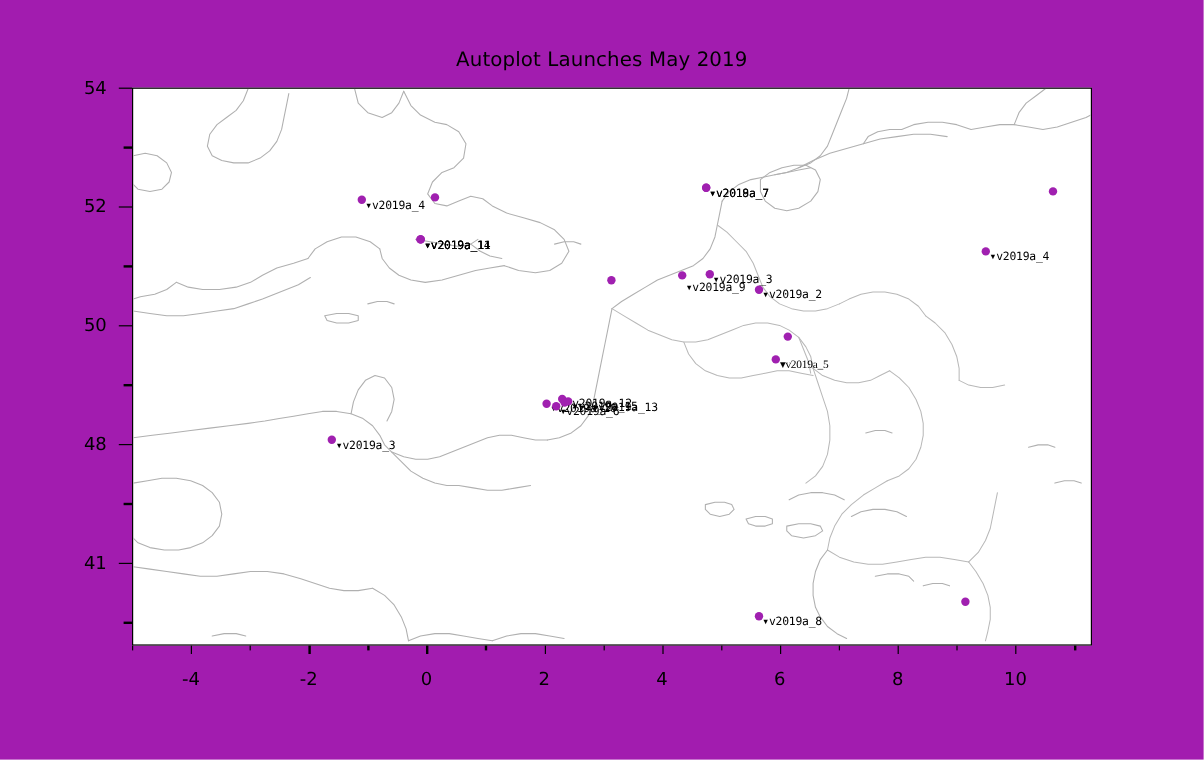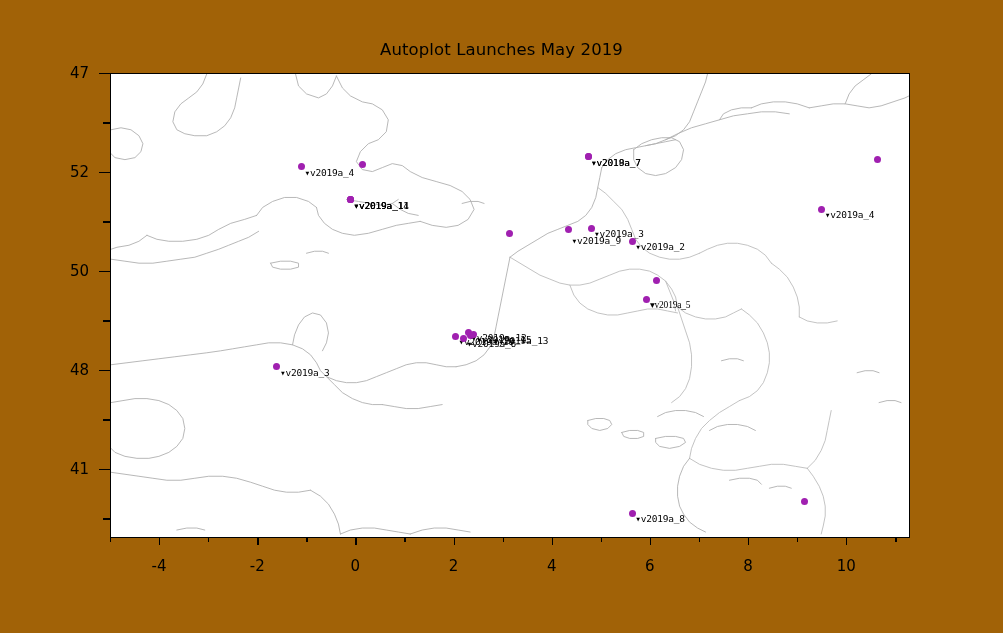--- a/index.html
+++ b/index.html
@@ -13,21 +13,21 @@
     font-family: "DejaVu Sans", sans-serif;
     overflow: hidden;
     position: relative;
   }
 
   #figure {
     position: absolute;
     left: 0; top: 0;
     width: 1003px;
     height: 633px;
-    background: #a16207;
+    background: #a21caf;
   }
 
   
   #plot-title {
     position: absolute;
     left: 0;
     top: 40px;
     width: 1003px;
     text-align: center;
     font-size: 16.5px;
@@ -299,16 +299,16 @@
       <div class="xlabel" style="left: 355.399px;">0</div>
       <div class="xlabel" style="left: 453.558px;">2</div>
       <div class="xlabel" style="left: 551.718px;">4</div>
       <div class="xlabel" style="left: 649.877px;">6</div>
       <div class="xlabel" style="left: 748.037px;">8</div>
       <div class="xlabel" style="left: 846.196px;">10</div>
       <div class="ylabel" style="top: 468.745px;">41</div>
       <div class="ylabel" style="top: 369.809px;">48</div>
       <div class="ylabel" style="top: 270.872px;">50</div>
       <div class="ylabel" style="top: 171.936px; text-align: right;">52</div>
-      <div class="ylabel" style="top: 73px;">47</div>
+      <div class="ylabel" style="top: 73px;">54</div>
     </div>
 
 </div>
 
 </body></html>

